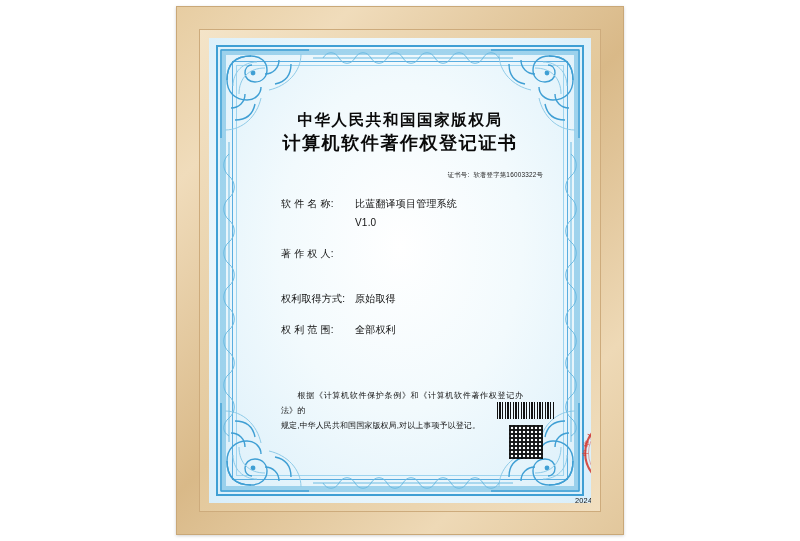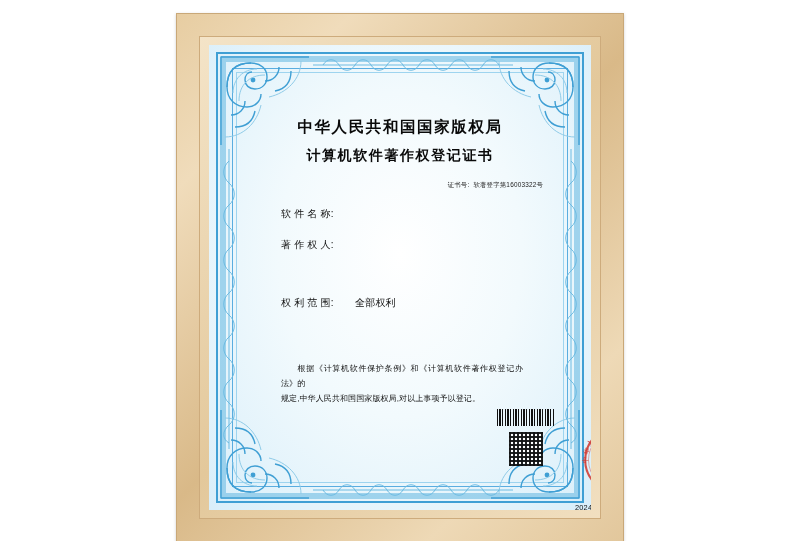--- a/index.html
+++ b/index.html
@@ -17,21 +17,21 @@
   
   .stage {
     position: relative;
     width: 800px;
     height: 541px;
     background: #ffffff;
   }
   .frame {
     position: absolute;
     left: 176px;
-    top: 13px;
+    top: 6px;
     width: 448px;
     height: 529px;
     background: linear-gradient(135deg, #e7cda2 0%, #f0dcbb 18%, #d9b988 50%, #eed9b6 80%, #e2c79c 100%);
     border: 1px solid #c9a878;
     box-sizing: border-box;
     box-shadow: 0 1px 3px rgba(0,0,0,0.18);
   }
   .frame-inner-bevel {
     position: absolute;
     left: 22px;
@@ -135,24 +135,24 @@
   .title-line1 {
     font-family: "DejaVu Serif", "Liberation Serif", serif;
     font-weight: bold;
     font-size: 15.5px;
     letter-spacing: 1.6px;
     color: #0a0a0a;
   }
   .title-line2 {
     font-family: "DejaVu Serif", "Liberation Serif", serif;
     font-weight: bold;
-    font-size: 14px;
+    font-size: 18px;
     letter-spacing: 1.6px;
     color: #0a0a0a;
-    margin-top: 9px;
+    margin-top: 0;
   }
 
   .cert-no {
     margin-top: 16px;
     text-align: right;
     padding-right: 14px;
     font-size: 6.4px;
     color: #222;
     letter-spacing: 0.2px;
   }
@@ -372,30 +372,38 @@
           </div>
 
           <div class="cert-no">
             <span class="lbl">证书号:</span><span>软著登字第16003322号</span>
           </div>
 
           <div class="fields">
 
             <div class="field-row">
               <div class="field-label">软 件 名 称:</div>
+              <div class="field-value">
+                <span>比蓝翻译项目管理系统</span>
+                <span class="sub">V1.0</span>
+              </div>
             </div>
 
             <div class="gap-md"></div>
 
             <div class="field-row">
               <div class="field-label">著 作 权 人:</div>
             </div>
 
             <div class="gap-lg"></div>
 
+            <div class="field-row">
+              <div class="field-label">权利取得方式:</div>
+              <div class="field-value">原始取得</div>
+            </div>
 
             <div class="gap-md"></div>
 
             <div class="field-row">
               <div class="field-label">权 利 范 围:</div>
               <div class="field-value">全部权利</div>
             </div>
 
             <div class="gap-md"></div>
 

